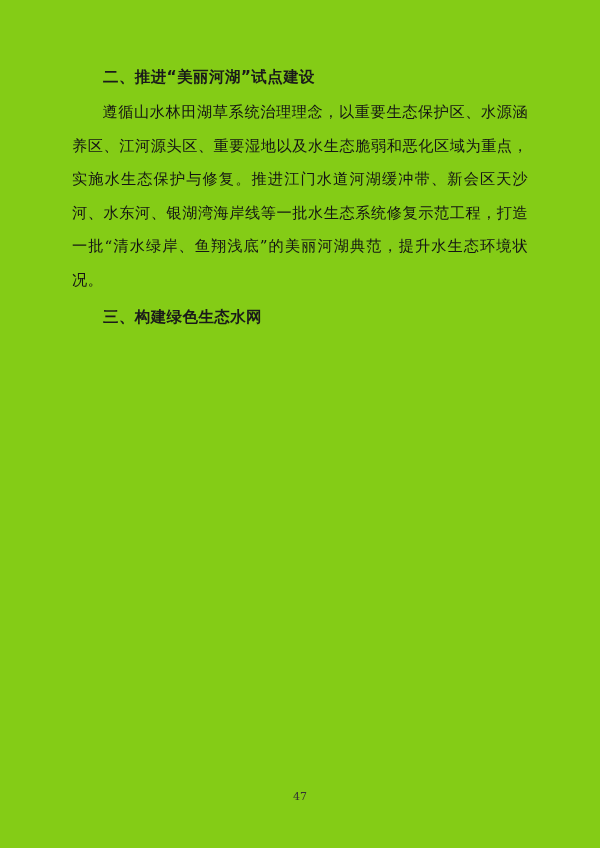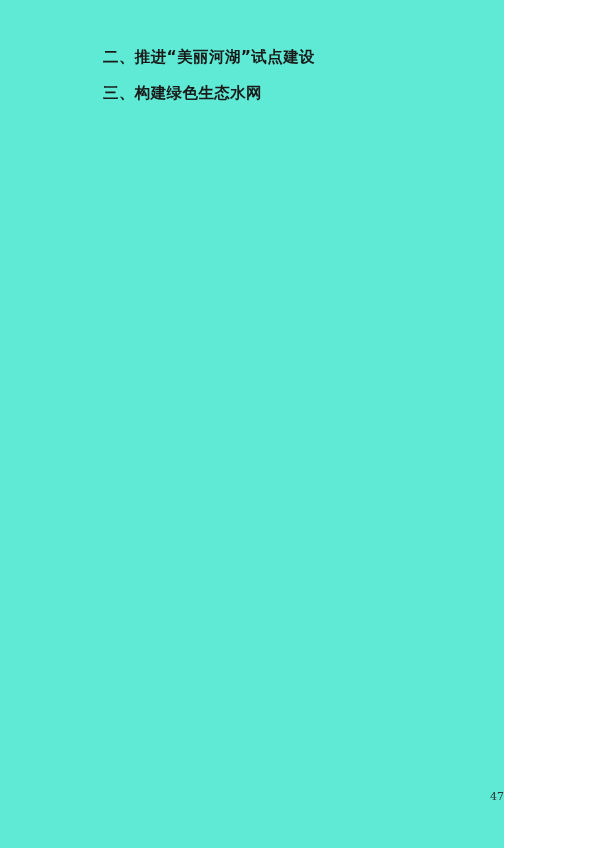--- a/index.html
+++ b/index.html
@@ -8,25 +8,25 @@
   }
   body {
     width: 600px;
     height: 848px;
     background: #ffffff;
     font-family: "DejaVu Sans", sans-serif;
     overflow: hidden;
   }
   .page {
     position: relative;
-    width: 504px;
+    width: 600px;
     height: 848px;
-    background: #5eead4;
+    background: #84cc16;
     box-sizing: border-box;
-    padding: 40px 72px 0 72px;
+    padding: 60px 72px 0 72px;
   }
   .content {
     width: 456px;
   }
   .heading {
     font-family: "DejaVu Sans", sans-serif;
     font-weight: bold;
     font-size: 15.5px;
     line-height: 34px;
     color: #1a1a1a;
@@ -47,34 +47,35 @@
     letter-spacing: 0.2px;
   }
   .gap-before-heading {
     margin-top: 1px;
   }
   .page-number {
     position: absolute;
     left: 0;
     right: 0;
     top: 790px;
-    text-align: right;
+    text-align: center;
     font-family: "DejaVu Serif", serif;
     font-size: 11px;
     color: #333333;
   }
 </style>
 </head>
 <body>
 
 <div class="page">
   <div class="content">
 
     <h2 class="heading">二、推进“美丽河湖”试点建设</h2>
 
+    <p class="para">遵循山水林田湖草系统治理理念，以重要生态保护区、水源涵养区、江河源头区、重要湿地以及水生态脆弱和恶化区域为重点，实施水生态保护与修复。推进江门水道河湖缓冲带、新会区天沙河、水东河、银湖湾海岸线等一批水生态系统修复示范工程，打造一批“清水绿岸、鱼翔浅底”的美丽河湖典范，提升水生态环境状况。</p>
 
     <h2 class="heading gap-before-heading">三、构建绿色生态水网</h2>
 
 
   </div>
 
   <div class="page-number">47</div>
 </div>
 
 </body></html>

